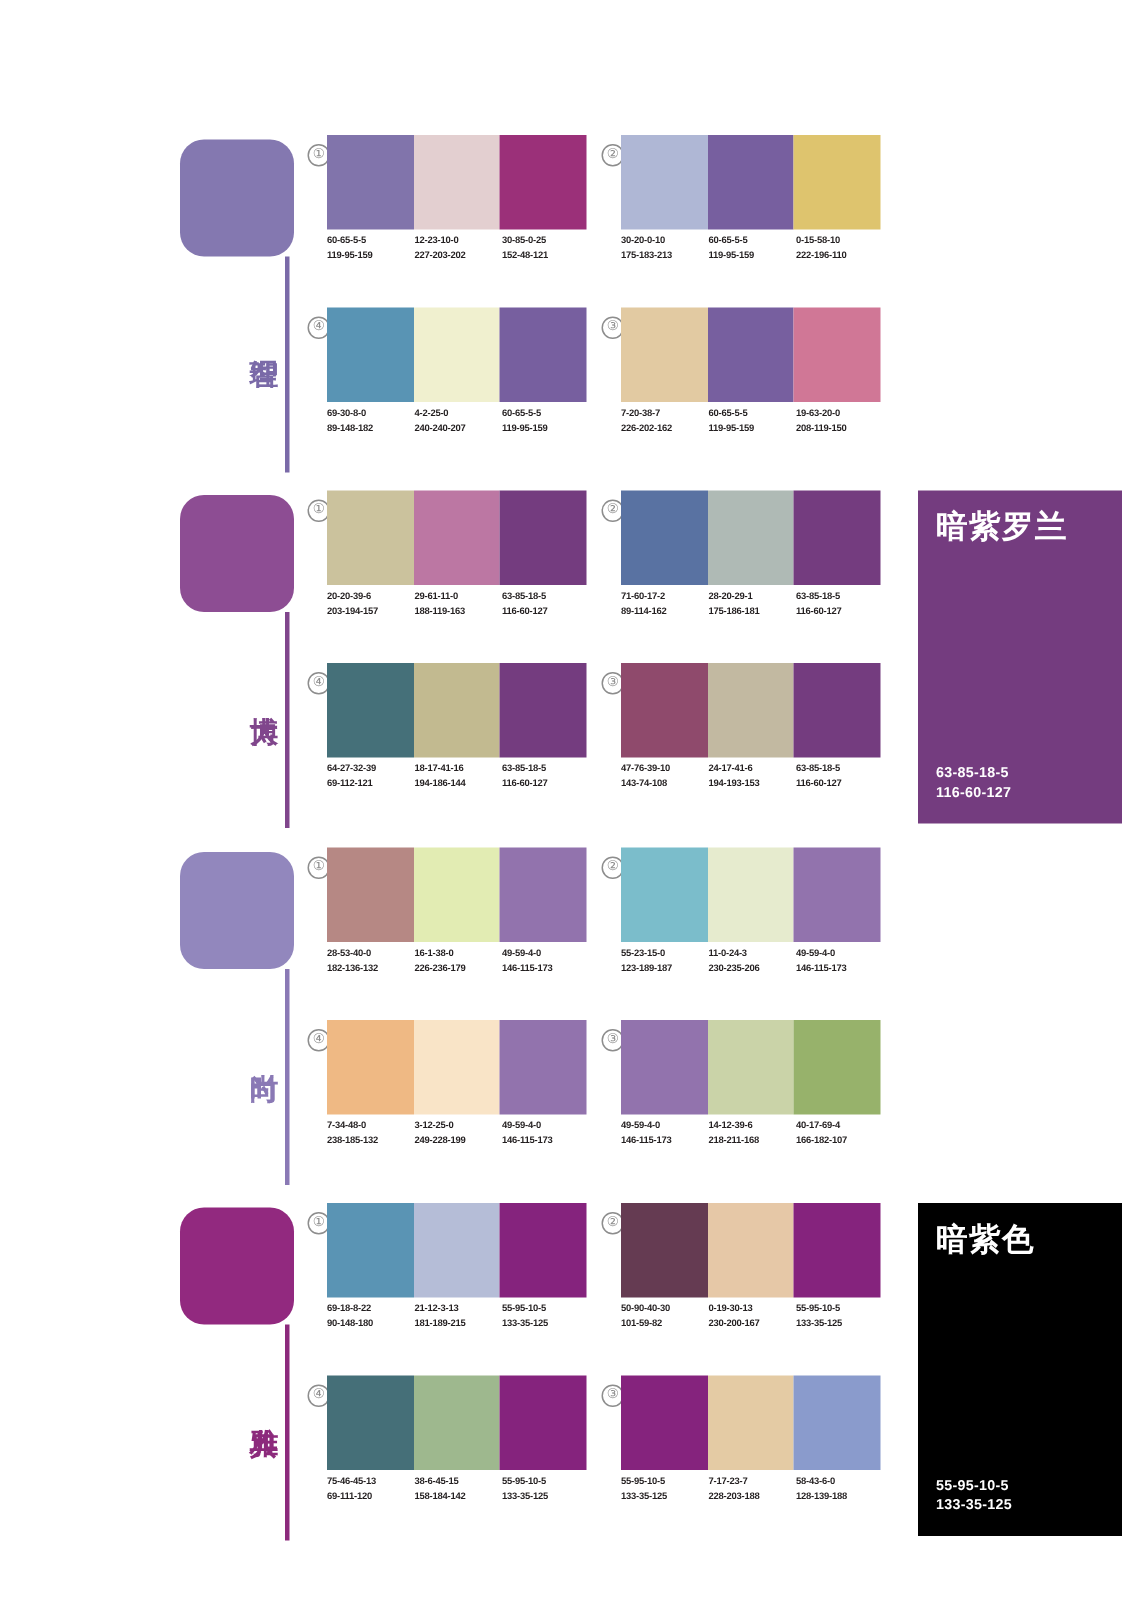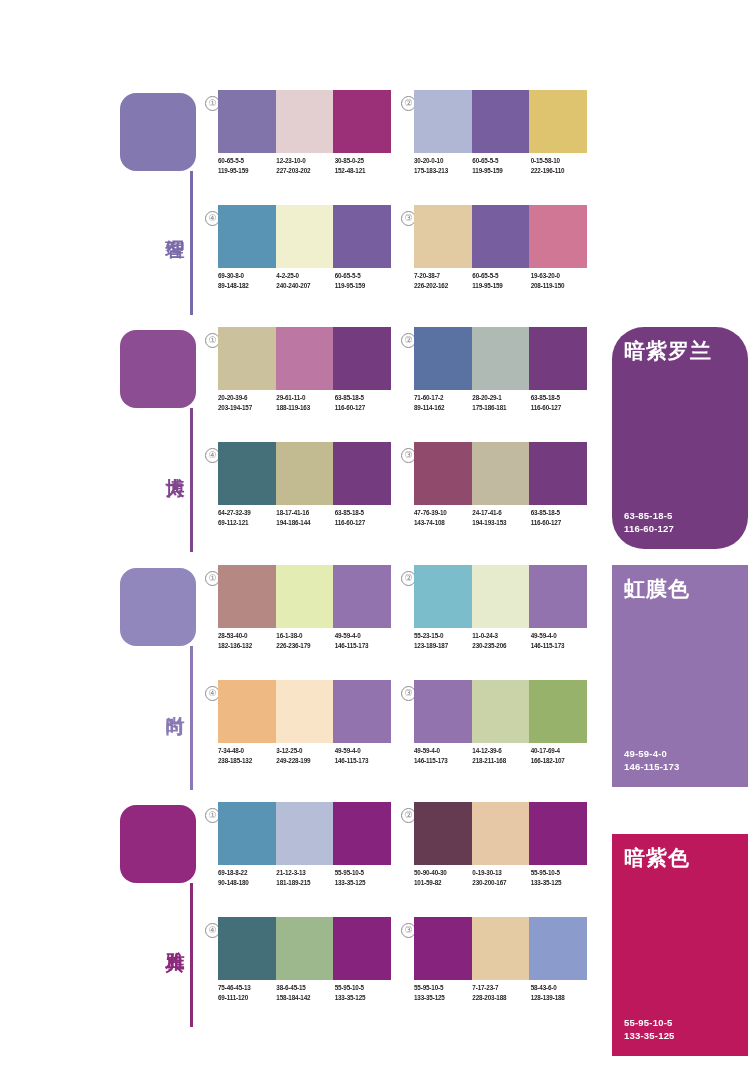--- a/index.html
+++ b/index.html
@@ -282,21 +282,21 @@
                 <span class="cmyk">24-17-41-6</span>
                 <span class="rgb">194-193-153</span>
               </div>
               <div class="code">
                 <span class="cmyk">63-85-18-5</span>
                 <span class="rgb">116-60-127</span>
               </div>
             </div>
           </div>
         </div>
-        <div class="hero" style="background: rgb(116, 60, 127); border-radius: 32px;">
+        <div class="hero" style="background: rgb(116, 60, 127);">
           <div class="hero-name">暗紫罗兰</div>
           <div class="hero-codes">
             <span>63-85-18-5</span>
             <span>116-60-127</span>
           </div>
         </div>
       </div>
       <div class="section sec-2">
         <div class="left-col">
           <div class="chip" style="background: rgb(146, 135, 189);"></div>
@@ -386,27 +386,20 @@
                 <span class="cmyk">14-12-39-6</span>
                 <span class="rgb">218-211-168</span>
               </div>
               <div class="code">
                 <span class="cmyk">40-17-69-4</span>
                 <span class="rgb">166-182-107</span>
               </div>
             </div>
           </div>
         </div>
-        <div class="hero" style="background: rgb(146, 115, 173);">
-          <div class="hero-name">虹膜色</div>
-          <div class="hero-codes">
-            <span>49-59-4-0</span>
-            <span>146-115-173</span>
-          </div>
-        </div>
       </div>
       <div class="section sec-3">
         <div class="left-col">
           <div class="chip" style="background: rgb(146, 41, 127);"></div>
           <div class="vrule" style="background: rgb(140, 42, 124);"></div>
           <div class="vword" style="color: rgb(140, 42, 124);">典雅</div>
         </div>
         <div class="groups">
           <div class="group g-0">
             <div class="gnum">①</div>
@@ -490,21 +483,21 @@
                 <span class="cmyk">7-17-23-7</span>
                 <span class="rgb">228-203-188</span>
               </div>
               <div class="code">
                 <span class="cmyk">58-43-6-0</span>
                 <span class="rgb">128-139-188</span>
               </div>
             </div>
           </div>
         </div>
-        <div class="hero" style="background: #be185d; margin-top: 32px;">
+        <div class="hero" style="background: #000000;">
           <div class="hero-name">暗紫色</div>
           <div class="hero-codes">
             <span>55-95-10-5</span>
             <span>133-35-125</span>
           </div>
         </div>
       </div>
     </div>
 </div>
 

